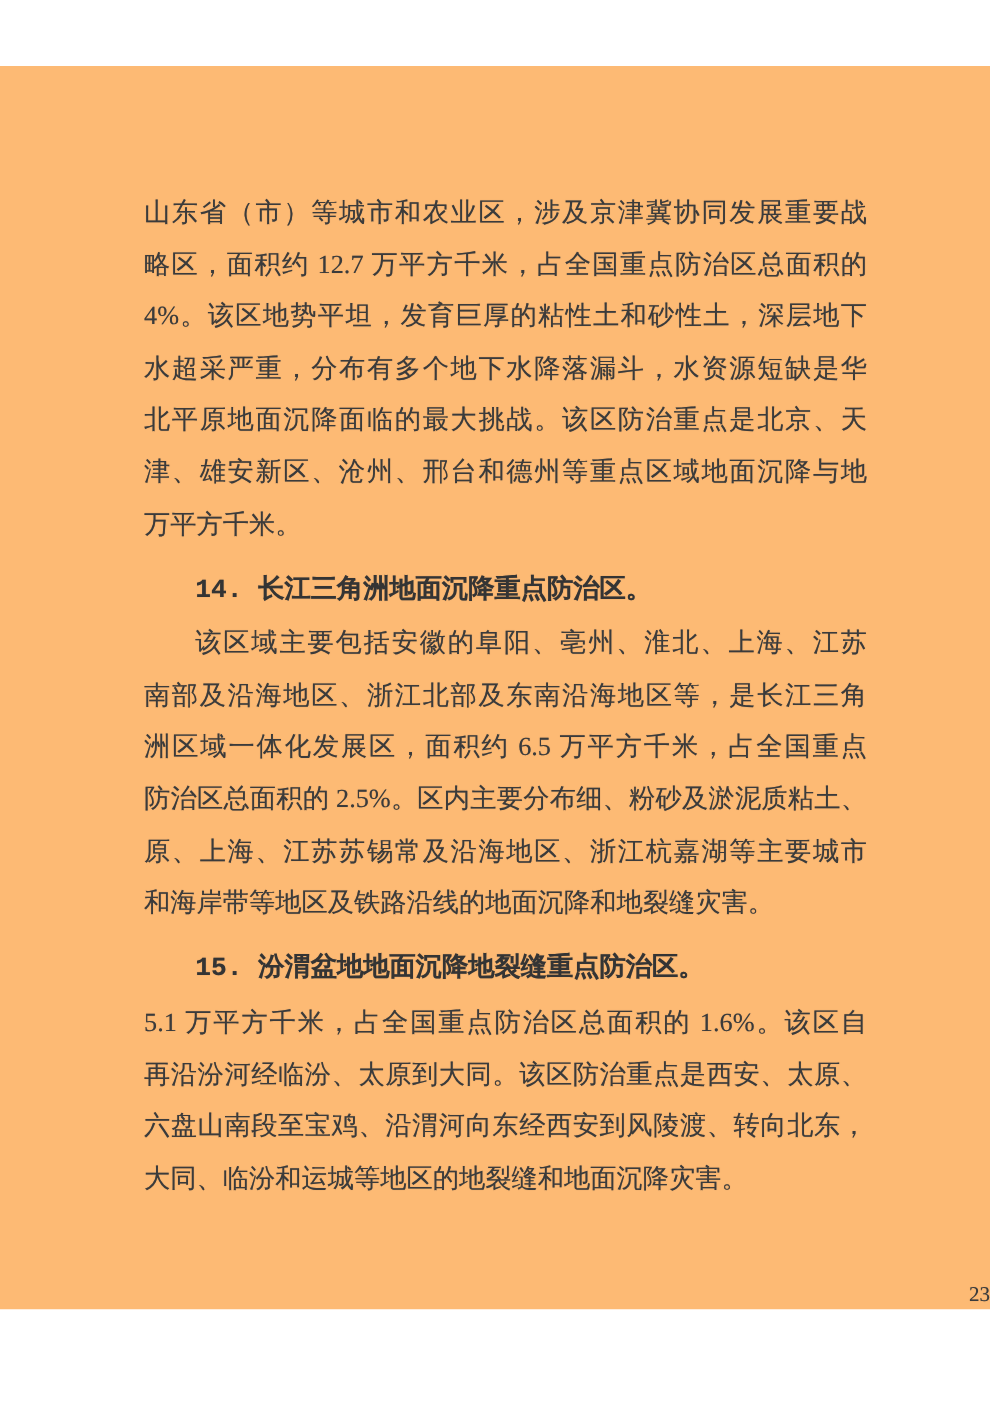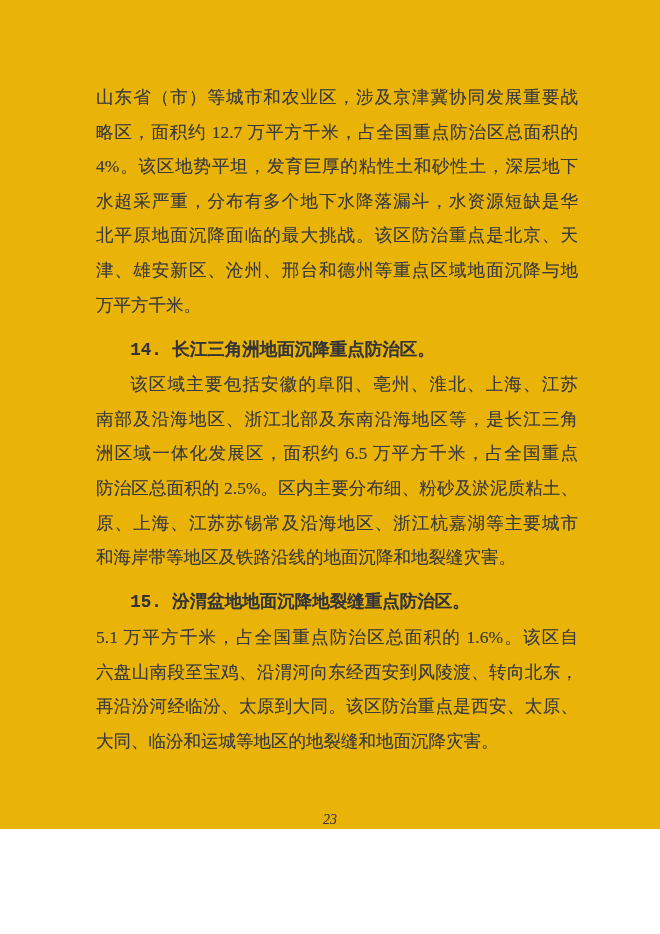--- a/index.html
+++ b/index.html
@@ -4,23 +4,24 @@
 <style>
   html, body {
     margin: 0;
     padding: 0;
     background: #ffffff;
   }
   .page {
     position: relative;
     width: 660px;
     height: 829px;
-    background: #eab308;
+    background: #fdba74;
     overflow: hidden;
     font-family: "Liberation Serif", "DejaVu Serif", serif;
+    margin-top: 44px;
   }
   .text-block {
     position: absolute;
     left: 96px;
     top: 80px;
     width: 482px;
     color: #3b3b3b;
   }
   .line {
     height: 34.6px;
@@ -43,25 +44,24 @@
     font-weight: bold;
     margin-top: 10.5px;
     color: #343434;
     font-family: Liberation Mono, monospace;
   }
   .page-number {
     position: absolute;
     left: 0;
     width: 660px;
     top: 812px;
-    text-align: center;
+    text-align: right;
     font-size: 14px;
     color: #3b3b3b;
     text-shadow: 0 0 0.5px rgba(70,70,70,0.5);
-    font-style: italic;
   }
 </style>
 </head>
 <body>
 
 <div class="page">
   <div class="text-block">
 
   <div class="line">山东省（市）等城市和农业区，涉及京津冀协同发展重要战</div>
       <div class="line">略区，面积约 12.7 万平方千米，占全国重点防治区总面积的</div>
@@ -72,18 +72,18 @@
       <div class="line last">万平方千米。</div>
       <div class="line heading indent last">14. 长江三角洲地面沉降重点防治区。</div>
       <div class="line indent">该区域主要包括安徽的阜阳、亳州、淮北、上海、江苏</div>
       <div class="line">南部及沿海地区、浙江北部及东南沿海地区等，是长江三角</div>
       <div class="line">洲区域一体化发展区，面积约 6.5 万平方千米，占全国重点</div>
       <div class="line">防治区总面积的 2.5%。区内主要分布细、粉砂及淤泥质粘土、</div>
       <div class="line">原、上海、江苏苏锡常及沿海地区、浙江杭嘉湖等主要城市</div>
       <div class="line last">和海岸带等地区及铁路沿线的地面沉降和地裂缝灾害。</div>
       <div class="line heading indent last">15. 汾渭盆地地面沉降地裂缝重点防治区。</div>
       <div class="line">5.1 万平方千米，占全国重点防治区总面积的 1.6%。该区自</div>
+      <div class="line">再沿汾河经临汾、太原到大同。该区防治重点是西安、太原、</div>
       <div class="line">六盘山南段至宝鸡、沿渭河向东经西安到风陵渡、转向北东，</div>
-      <div class="line">再沿汾河经临汾、太原到大同。该区防治重点是西安、太原、</div>
       <div class="line last">大同、临汾和运城等地区的地裂缝和地面沉降灾害。</div>
     </div>
   <div class="page-number">23</div>
 </div>
 
 </body></html>

